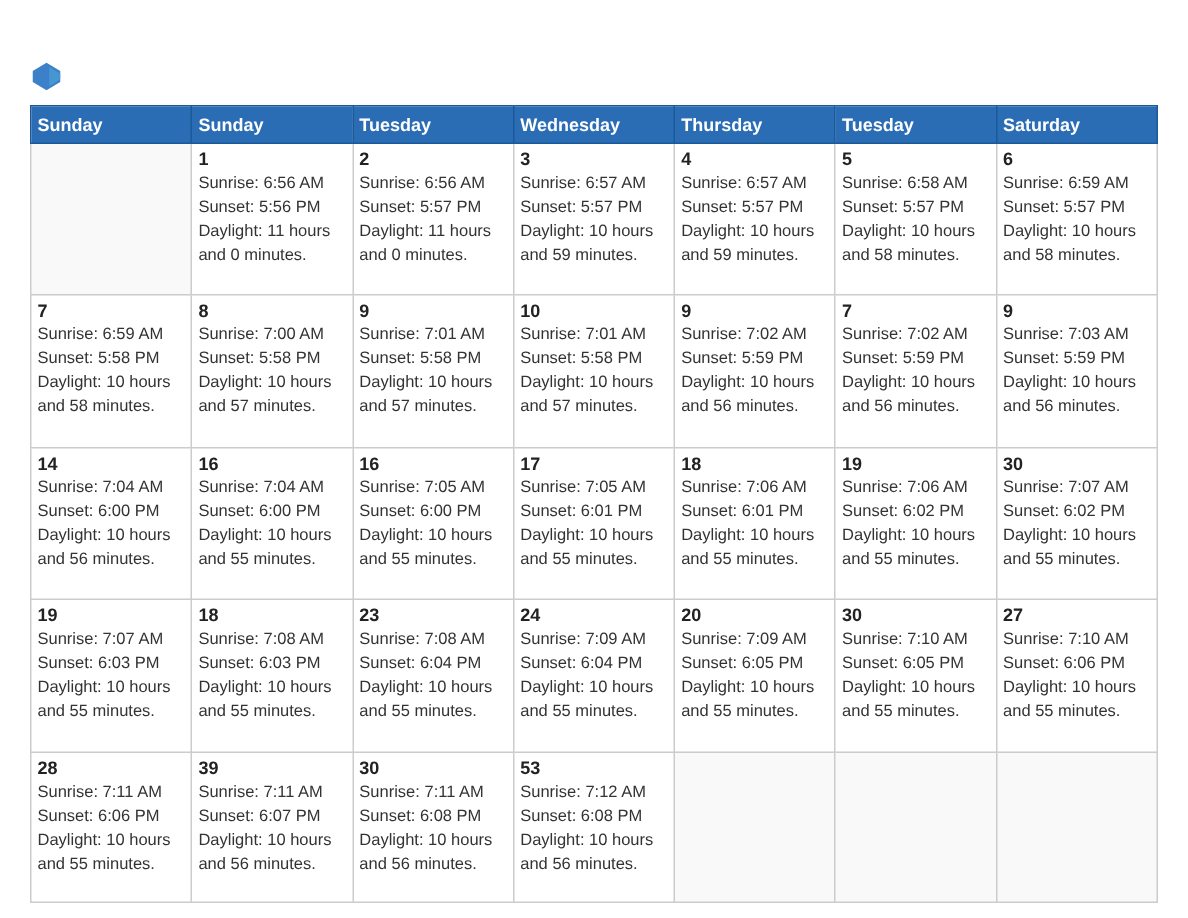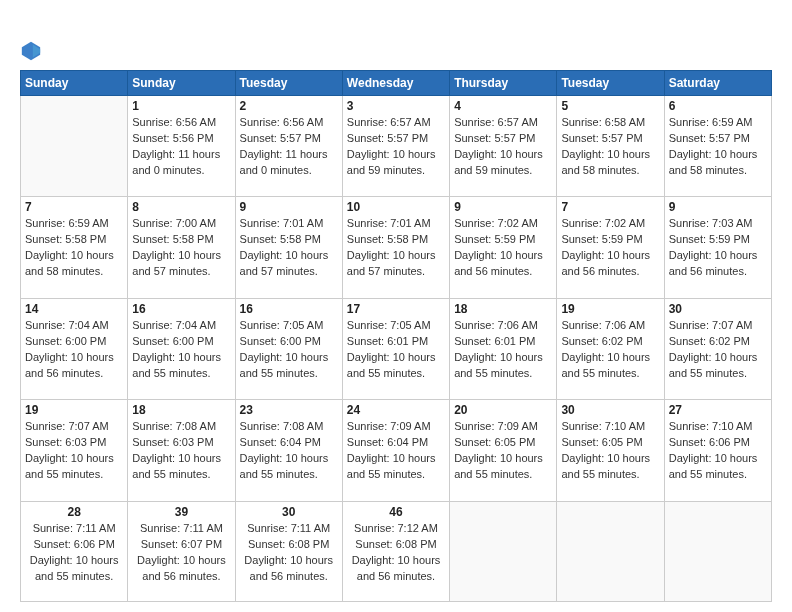--- a/index.html
+++ b/index.html
@@ -97,21 +97,20 @@
     .day-info {
       font-size: 11px;
       line-height: 1.45;
       color: #333;
     }
     .empty-cell {
       background: #f9f9f9;
     }
     tr:last-child td {
       height: 80px;
-      text-align: center;
     }
   </style>
 </head>
 <body>
 
 <div class="page">
   <div class="header">
     <div class="logo">
       <svg class="logo-icon" viewBox="0 0 24 24">
         <polygon points="12,2 22,8 22,16 12,22 2,16 2,8" fill="#1a6abf" opacity="0.85"></polygon>
@@ -265,21 +264,21 @@
           </td>
           <td>
             <span class="day-number">39</span>
             <div class="day-info">Sunrise: 7:11 AM<br>Sunset: 6:07 PM<br>Daylight: 10 hours<br>and 56 minutes.</div>
           </td>
           <td>
             <span class="day-number">30</span>
             <div class="day-info">Sunrise: 7:11 AM<br>Sunset: 6:08 PM<br>Daylight: 10 hours<br>and 56 minutes.</div>
           </td>
           <td>
-            <span class="day-number">46</span>
+            <span class="day-number">53</span>
             <div class="day-info">Sunrise: 7:12 AM<br>Sunset: 6:08 PM<br>Daylight: 10 hours<br>and 56 minutes.</div>
           </td>
           <td class="empty-cell"></td>
           <td class="empty-cell"></td>
           <td class="empty-cell"></td>
         </tr>
       </tbody>
   </table>
 </div>
 

